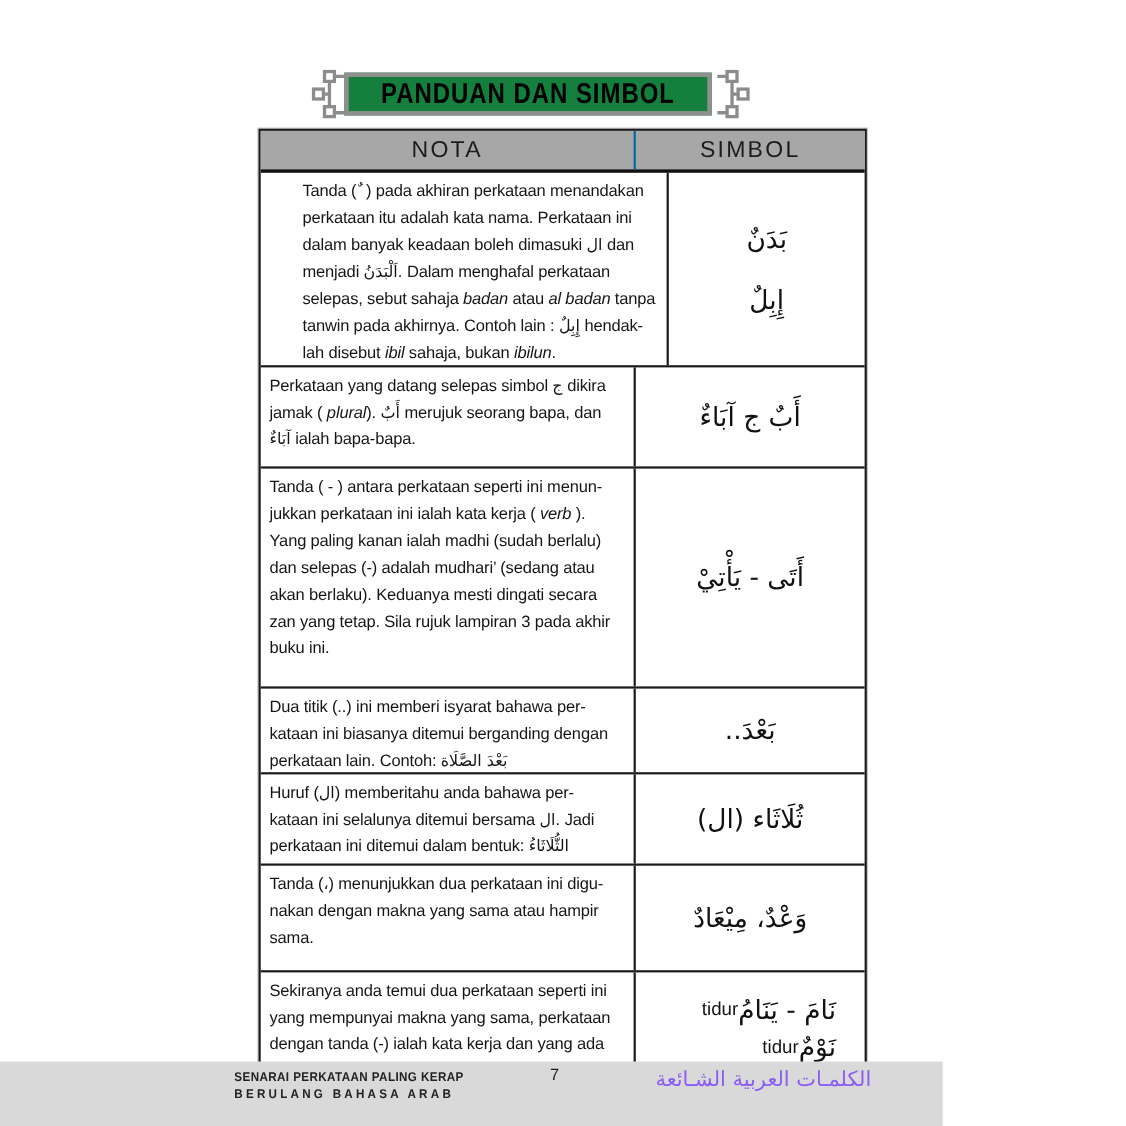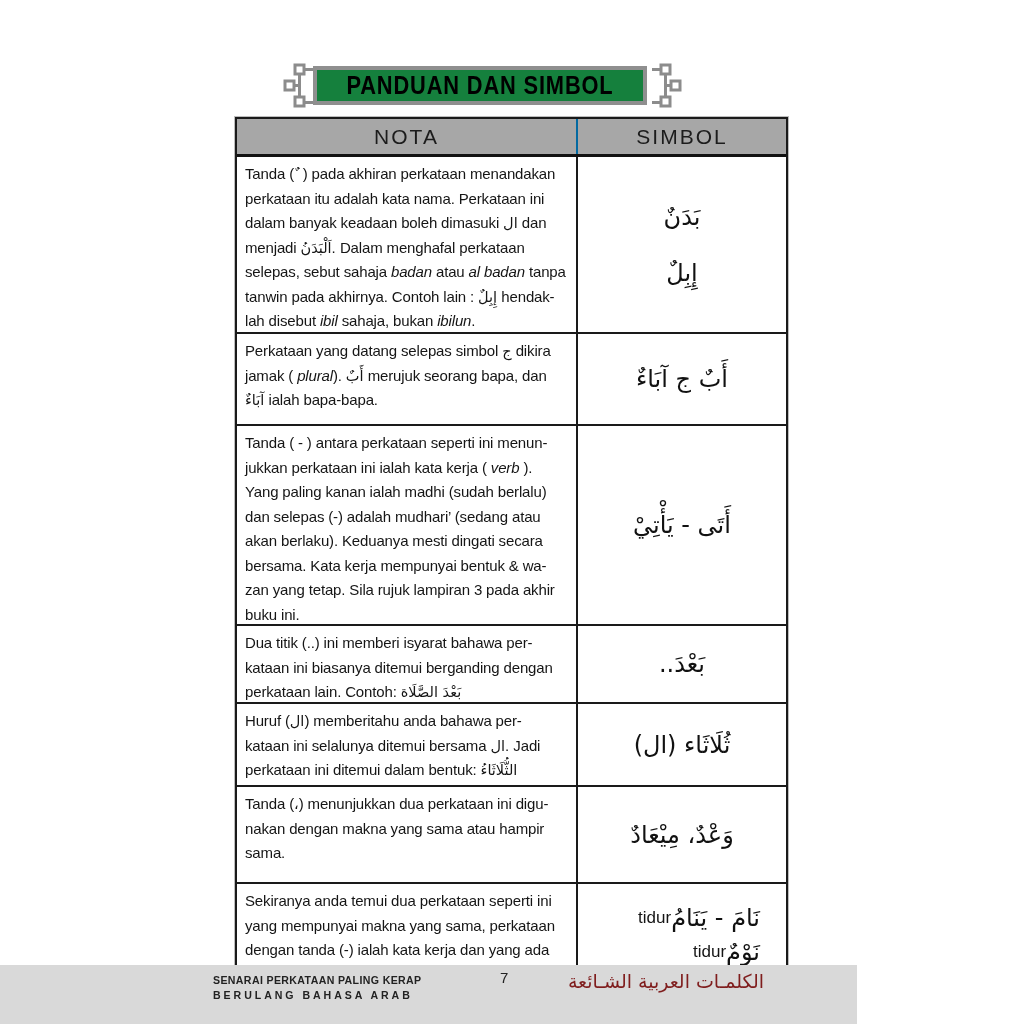--- a/index.html
+++ b/index.html
@@ -31,21 +31,21 @@
     display:flex;height:38px;background:#a7a7a7;border-bottom:3px solid #111;
     box-sizing:border-box;
   }
   .th{
     display:flex;align-items:center;justify-content:center;
     font-size:21px;letter-spacing:2px;color:#1c1c1c;
   }
   .th.nota-h{width:341px;border-right:2px solid #0369a1;box-sizing:border-box;}
   .th.simbol-h{flex:1;}
   .trow{display:flex;border-top:2px solid #1a1a1a;box-sizing:border-box;}
-  .trow:first-of-type{border-top:none;}
+  .trow:first-of-type{border-top:none;margin-left:30px;}
   .nota{
     width:341px;border-right:2px solid #1a1a1a;box-sizing:border-box;
     padding:5px 4px 0 8px;
   }
   .line{
     font-size:15px;letter-spacing:-0.15px;line-height:24.5px;
     white-space:nowrap;color:#151515;
   }
   .seg-i{font-style:italic;}
   .seg-a{font-family:"DejaVu Sans",sans-serif;font-size:14.5px;letter-spacing:0;}
@@ -77,22 +77,22 @@
     position:absolute;left:0;top:965px;width:857px;height:59px;background:#d9d9d9;
   }
   .footer-left{
     position:absolute;left:213px;top:973px;color:#222;
     transform:scaleX(0.92);transform-origin:left top;
   }
   .footer-left .fl1{font-size:11.5px;font-weight:600;letter-spacing:0.4px;line-height:15px;}
   .footer-left .fl2{font-size:11.5px;font-weight:600;letter-spacing:3.2px;line-height:15px;}
   .page-num{position:absolute;left:500px;top:969px;font-size:15px;color:#222;}
   .footer-arabic{
-    position:absolute;left:540px;top:970px;width:252px;text-align:center;
-    font-family:"DejaVu Sans",sans-serif;font-size:19px;color:#7f1d1d;direction:rtl;
+    position:absolute;left:540px;top:970px;width:252px;text-align:right;
+    font-family:"DejaVu Sans",sans-serif;font-size:19px;color:#8b5cf6;direction:rtl;
   }
 </style>
 </head>
 <body>
 
 <div class="title-wrap">
   <svg class="ornament left" viewBox="0 0 30 46">
     <g fill="none" stroke="#8c8c8c" stroke-width="3">
       <rect x="12" y="2" width="9" height="9"></rect>
       <rect x="2" y="18" width="9" height="9"></rect>
@@ -150,21 +150,20 @@
           </div>
         </div>
       </div>
       <div class="trow">
         <div class="nota">
           <div class="line"><span class="seg-n">Tanda ( - ) antara perkataan seperti ini menun-</span></div>
           <div class="line"><span class="seg-n">jukkan perkataan ini ialah kata kerja ( </span><span class="seg-i">verb</span><span class="seg-n"> ).</span></div>
           <div class="line"><span class="seg-n">Yang paling kanan ialah madhi (sudah berlalu)</span></div>
           <div class="line"><span class="seg-n">dan selepas (-) adalah mudhari’ (sedang atau</span></div>
           <div class="line"><span class="seg-n">akan berlaku). Keduanya mesti dingati secara</span></div>
-          <div class="line"><span class="seg-n">bersama. Kata kerja mempunyai bentuk &amp; wa-</span></div>
           <div class="line"><span class="seg-n">zan yang tetap. Sila rujuk lampiran 3 pada akhir</span></div>
           <div class="line"><span class="seg-n">buku ini.</span></div>
         </div>
         <div class="simbol">
           <div class="sym-line">
             <span class="sym-ar">أَتَى - يَأْتِيْ</span>
           </div>
         </div>
       </div>
       <div class="trow">

